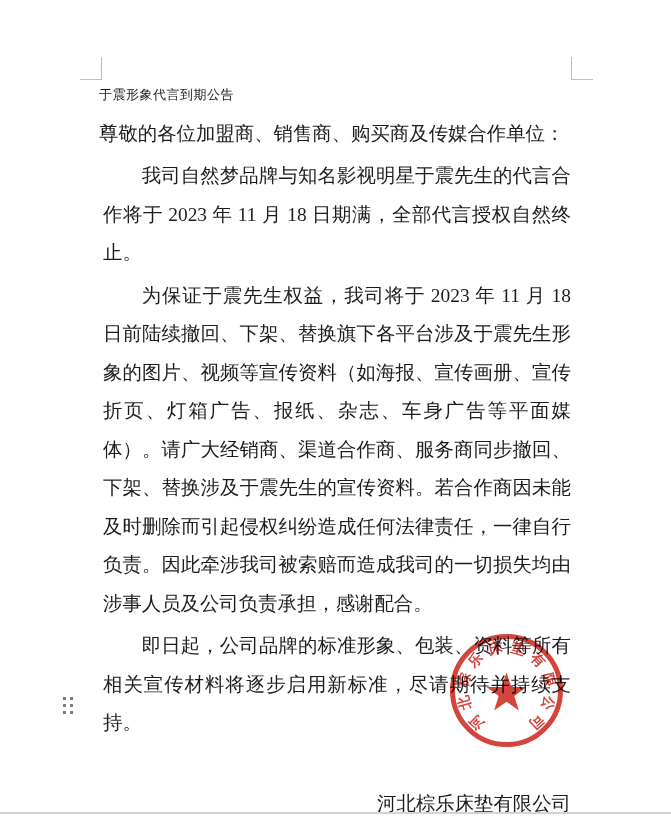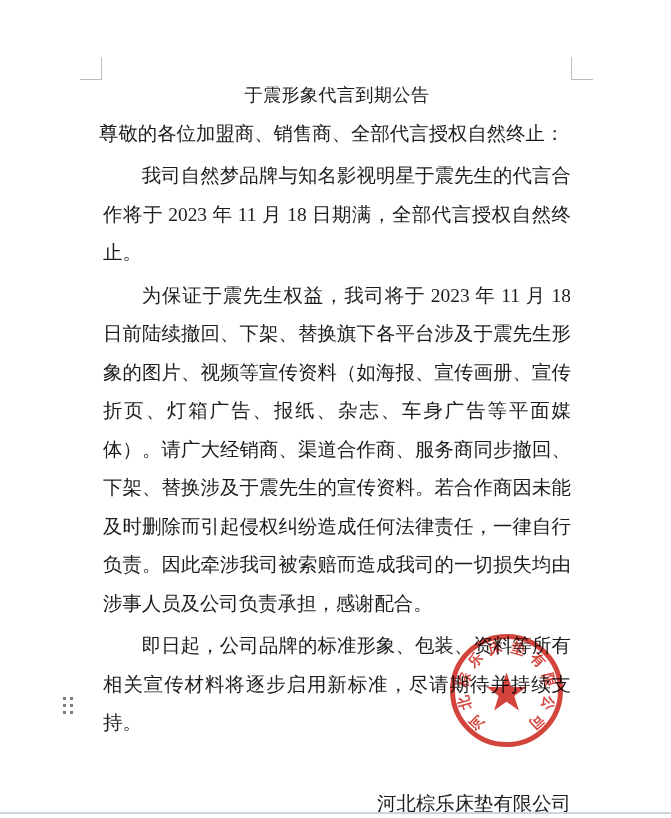--- a/index.html
+++ b/index.html
@@ -32,22 +32,22 @@
   .content {
     position: absolute;
     left: 99px;
     top: 76px;
     width: 476px;
     font-size: 19.4px;
     line-height: 38.5px;
     text-align: justify;
   }
   .doc-title {
-    text-align: center;
-    font-size: 18px;
+    text-align: left;
+    font-size: 13px;
     letter-spacing: 0.5px;
   }
   .salutation { text-indent: 0; }
   .para { text-indent: 2em; margin: 4px; }
   .closing { text-indent: 0; }
   .spacer-line { height: 38.5px; }
   .sig-company { text-align: right; padding-right: 4px; }
 
   
   .seal {
@@ -93,21 +93,21 @@
     <div class="v"></div>
       <div class="h"></div>
   </div>
   <div class="crop crop-right">
     <div class="v"></div>
       <div class="h"></div>
   </div>
 
   <div class="content">
     <div class="doc-title">于震形象代言到期公告</div>
-    <div class="salutation">尊敬的各位加盟商、销售商、全部代言授权自然终止：</div>
+    <div class="salutation">尊敬的各位加盟商、销售商、购买商及传媒合作单位：</div>
     <p class="para">我司自然梦品牌与知名影视明星于震先生的代言合作将于 2023 年 11 月 18 日期满，全部代言授权自然终止。</p>
     <p class="para">为保证于震先生权益，我司将于 2023 年 11 月 18 日前陆续撤回、下架、替换旗下各平台涉及于震先生形象的图片、视频等宣传资料（如海报、宣传画册、宣传折页、灯箱广告、报纸、杂志、车身广告等平面媒体）。请广大经销商、渠道合作商、服务商同步撤回、下架、替换涉及于震先生的宣传资料。若合作商因未能及时删除而引起侵权纠纷造成任何法律责任，一律自行负责。因此牵涉我司被索赔而造成我司的一切损失均由涉事人员及公司负责承担，感谢配合。</p>
     <p class="para">即日起，公司品牌的标准形象、包装、资料等所有相关宣传材料将逐步启用新标准，尽请期待并持续支持。</p>
     <div class="spacer-line"></div>
     <div class="sig-company">河北棕乐床垫有限公司</div>
 
   </div>
 
   <svg class="seal" viewBox="-57.5 -57.5 115 115" xmlns="http://www.w3.org/2000/svg">
     <circle cx="0" cy="0" r="54" fill="none" stroke="#d0342c" stroke-width="5"></circle>

